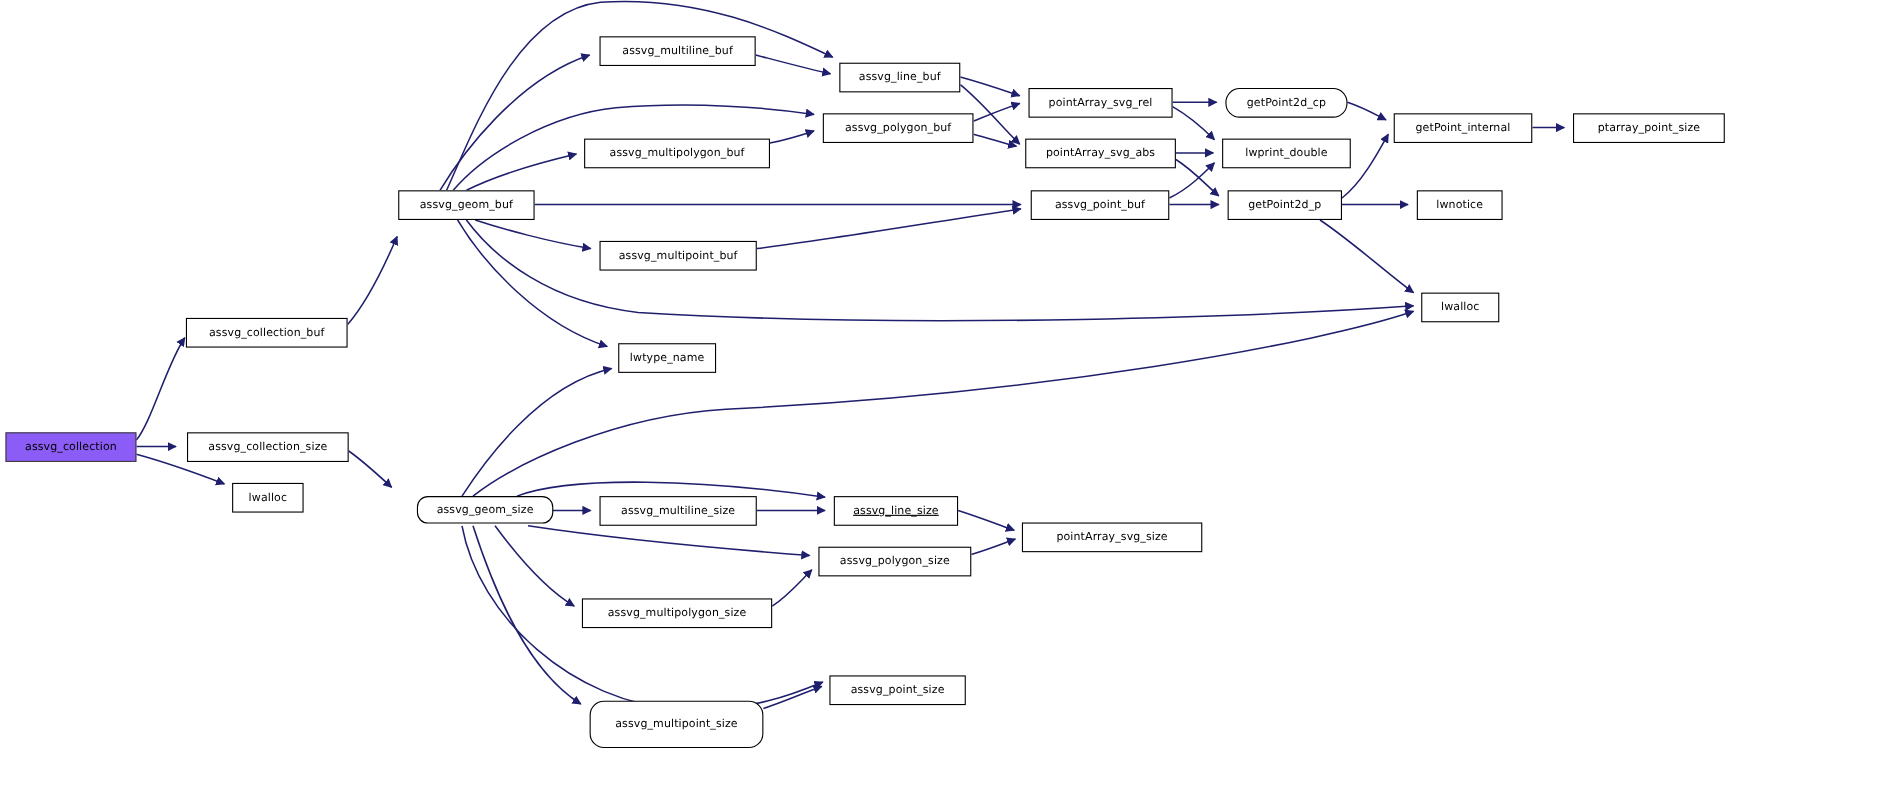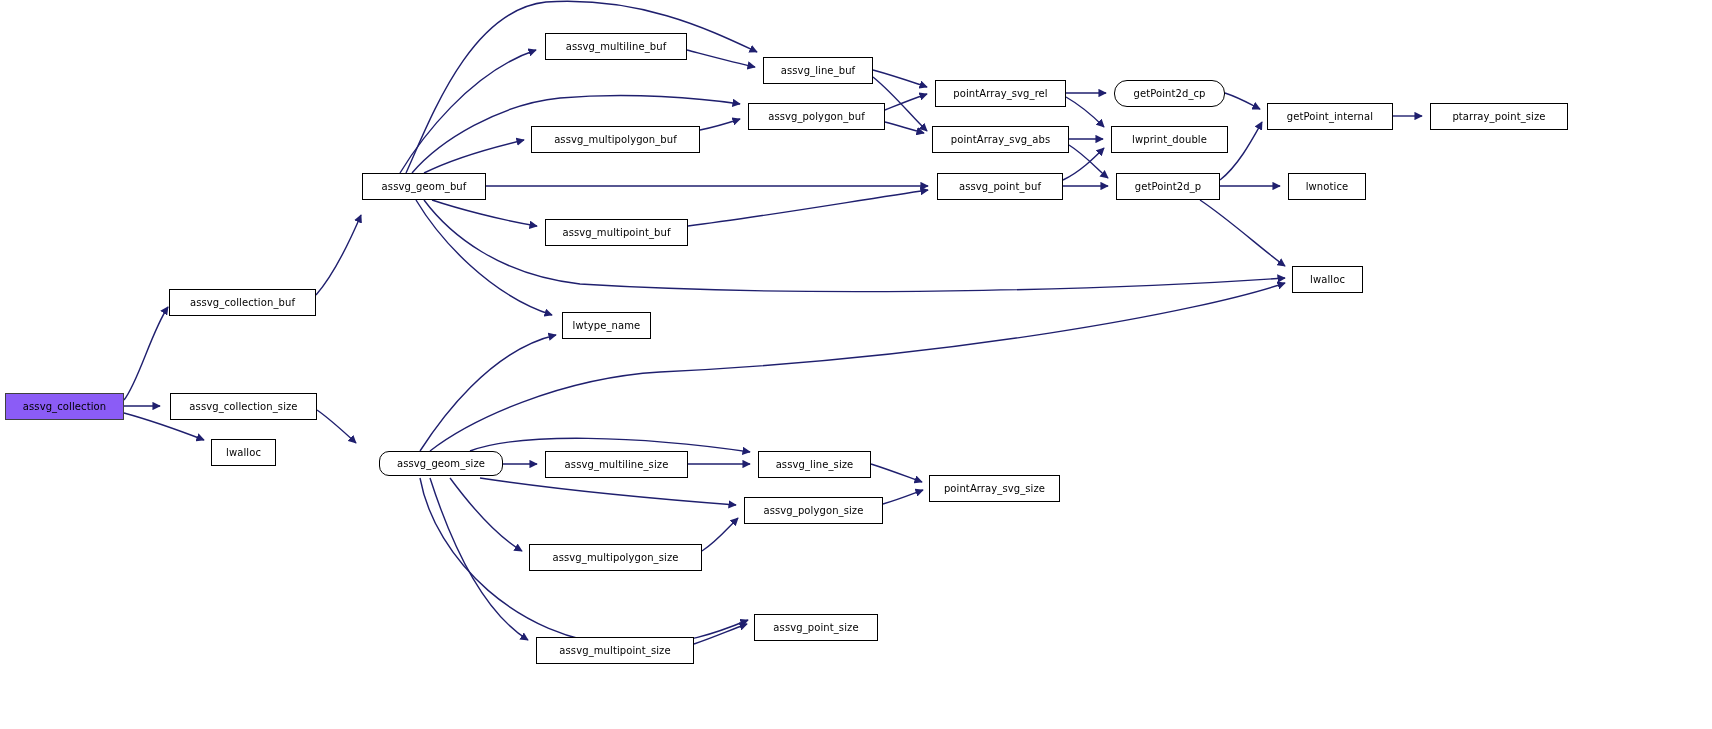--- a/index.html
+++ b/index.html
@@ -177,33 +177,33 @@
       </div>
       <div class="gnode" style="left: 1292px; top: 266px; width: 71px; height: 27px;">
         <span class="nlabel">lwalloc</span>
       </div>
       <div class="gnode" style="left: 1430px; top: 103px; width: 138px; height: 27px;">
         <span class="nlabel">ptarray_point_size</span>
       </div>
       <div class="gnode" style="left: 545px; top: 451px; width: 143px; height: 27px;">
         <span class="nlabel">assvg_multiline_size</span>
       </div>
-      <div class="gnode" style="left: 758px; top: 451px; width: 113px; height: 27px;">
+      <div class="gnode" style="left: 758px; top: 451px; width: 113px; height: 27px; text-decoration: underline;">
         <span class="nlabel">assvg_line_size</span>
       </div>
-      <div class="gnode" style="left: 929px; top: 475px; width: 131px; height: 27px;">
+      <div class="gnode" style="left: 929px; top: 475px; width: 164px; height: 27px;">
         <span class="nlabel">pointArray_svg_size</span>
       </div>
       <div class="gnode" style="left: 744px; top: 497px; width: 139px; height: 27px;">
         <span class="nlabel">assvg_polygon_size</span>
       </div>
       <div class="gnode" style="left: 529px; top: 544px; width: 173px; height: 27px;">
         <span class="nlabel">assvg_multipolygon_size</span>
       </div>
       <div class="gnode" style="left: 754px; top: 614px; width: 124px; height: 27px;">
         <span class="nlabel">assvg_point_size</span>
       </div>
-      <div class="gnode" style="left: 536px; top: 637px; width: 158px; height: 27px;">
+      <div class="gnode" style="left: 536px; top: 637px; width: 158px; height: 43px; border-radius: 13px;">
         <span class="nlabel">assvg_multipoint_size</span>
       </div>
     </div>
 
 </div>
 
 </body></html>

